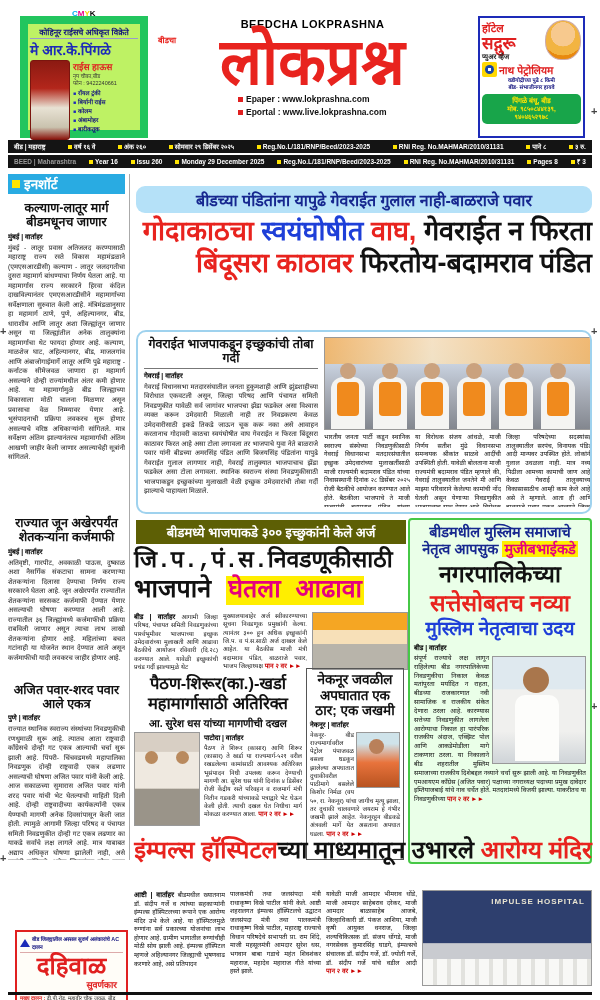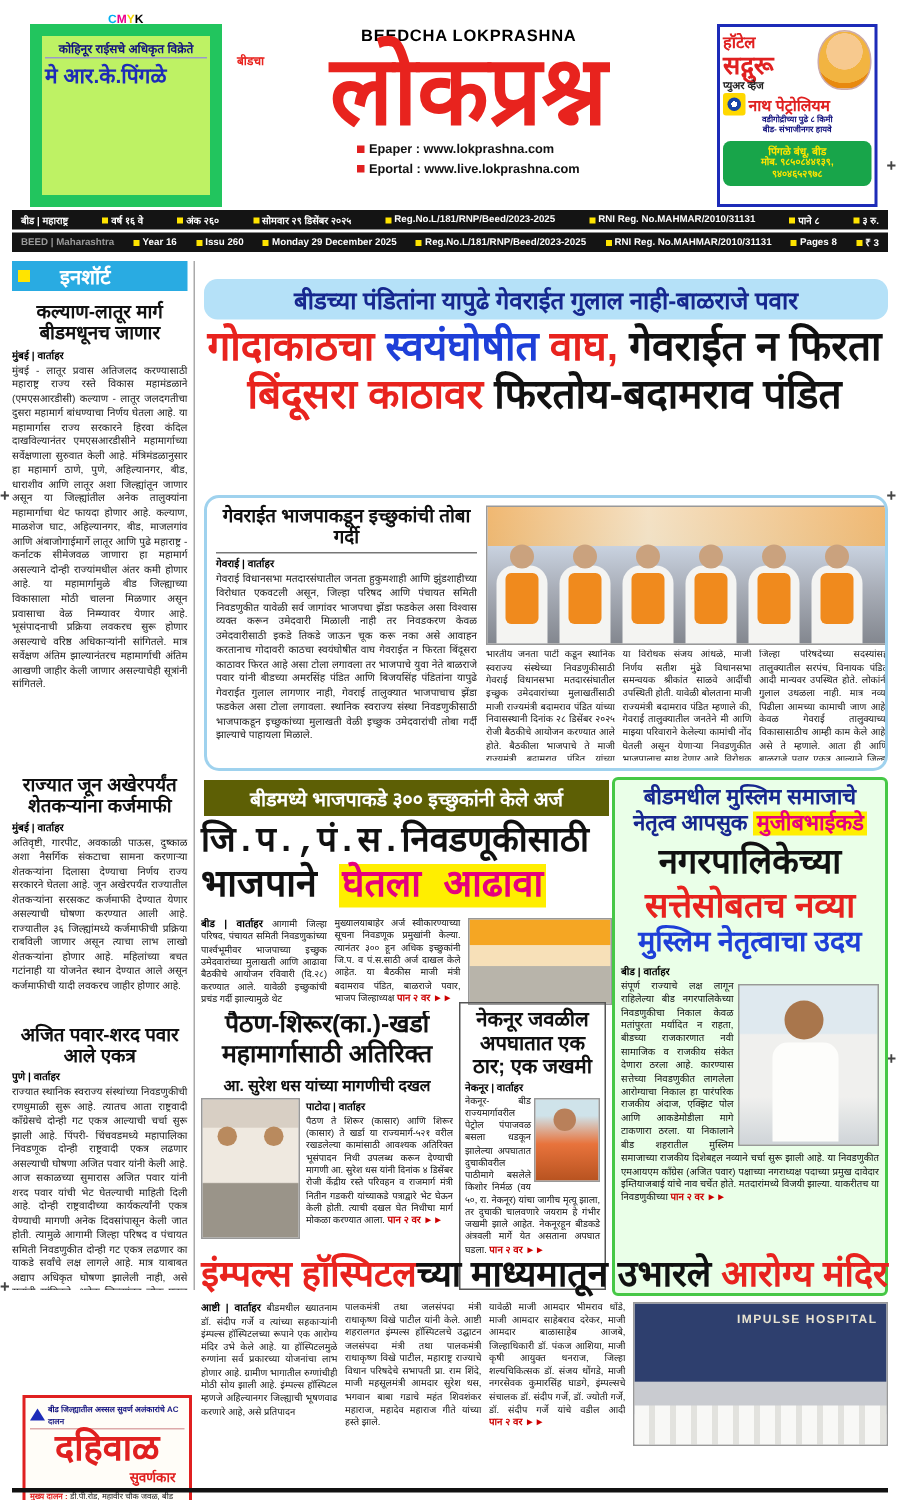--- a/index.html
+++ b/index.html
@@ -45,29 +45,29 @@
   .eline .sq{display:inline-block;width:5px;height:5px;background:#e02020;margin-right:3px;}
   
   .infobar{left:8px;top:140px;width:584px;}
   .irow{display:flex;align-items:center;background:#141414;color:#fff;height:13px;margin-bottom:2px;
         font-size:6.5px;font-weight:bold;padding:0 6px;justify-content:space-between;white-space:nowrap;}
   .seg{display:flex;align-items:center;gap:2px;}
   .seg .b{width:4px;height:4px;background:#ffe400;display:inline-block;}
   .irow.en .first span{color:#9a9a9a;}
   
   .inshort{left:8px;top:174px;width:122px;height:686px;border-right:1px solid #aaa;padding-right:4px;box-sizing:border-box;overflow:hidden;}
-  .ins-head{background:#29abe2;height:20px;display:flex;align-items:center;color:#fff;font-weight:bold;font-size:13.5px;padding-left:4px;gap:20px;}
+  .ins-head{background:#29abe2;height:20px;display:flex;align-items:center;color:#fff;font-weight:bold;font-size:13.5px;padding-left:4px;gap:4px;}
   .ins-head .sq{width:8px;height:8px;background:#ffe400;display:inline-block;}
   .ins-title{font-size:12.5px;font-weight:bold;text-align:center;line-height:1.15;margin:7px 0 2px;}
   .dateline{font-size:6.8px;font-weight:bold;color:#000;margin:1px 0 2px;}
   .body{font-size:6.8px;line-height:1.4;text-align:justify;color:#1a1a1a;}
   
   .strip1{left:136px;top:186px;width:456px;height:27px;background:#b5e1f8;border-radius:9px;
           display:flex;align-items:center;justify-content:center;color:#16278f;font-weight:bold;font-size:16px;}
-  .mainhead{left:134px;top:216px;width:458px;text-align:center;font-weight:bold;font-size:27px;line-height:1.18;}
+  .mainhead{left:134px;top:216px;width:458px;text-align:right;font-weight:bold;font-size:27px;line-height:1.18;}
   .red{color:#e8231e}.blu{color:#1e3fd8}.blk{color:#111}.mag{color:#e6007e}
   .hl-yellow{background:#ffee00;padding:0 2px;}
   .leadbox{left:136px;top:330px;width:456px;height:184px;border:2px solid #9fd2ee;border-radius:10px;
            box-sizing:border-box;padding:5px 6px;display:flex;gap:6px;overflow:hidden;}
   .leadbox .lcol{width:174px;flex:none;}
   .subhead{font-size:12.5px;font-weight:bold;text-align:center;line-height:1.15;border-bottom:1px solid #777;padding-bottom:2px;margin-bottom:2px;}
   .leadbox .rcol{flex:1;display:flex;flex-direction:column;gap:3px;}
   .photo{position:relative;border:1px solid #999;overflow:hidden;}
   .ph-main{width:100%;height:92px;background:linear-gradient(180deg,#e9d9df 0%,#ccd6e4 25%,#a9aeb8 60%,#83878f 100%);}
   .fig{position:absolute;bottom:0;width:34px;height:52px;border-radius:12px 12px 0 0;background:#f4f4f2;}
@@ -105,21 +105,21 @@
   .muslim .h-rd{font-size:23px;font-weight:bold;text-align:center;color:#e8231e;line-height:1.25;}
   .muslim .h-bl{font-size:19px;font-weight:bold;text-align:center;color:#1e3fd8;line-height:1.3;}
   .ph-mus{float:right;width:92px;height:106px;margin:2px 0 2px 3px;background:linear-gradient(180deg,#dfe9ef 0 30%,#f0f0ee 31% 70%,#cfd4d8 100%);}
   .ph-mus::before{content:"";position:absolute;left:30px;top:10px;width:26px;height:26px;border-radius:50%;background:#a9764c;}
   .ph-mus::after{content:"";position:absolute;left:22px;top:38px;width:44px;height:66px;border-radius:10px 10px 0 0;background:#fdfdfb;}
   .muslim .txt{font-size:6.4px;line-height:1.38;text-align:justify;margin-top:2px;}
   
   .imp-head{left:134px;top:838px;width:458px;text-align:center;font-weight:bold;font-size:24px;line-height:1;}
   .imp-strip{left:134px;top:866px;width:458px;height:19px;background:#29abe2;color:#fff;font-weight:bold;font-size:12.5px;
              display:flex;align-items:center;justify-content:center;}
-  .imp-body{left:134px;top:868px;width:458px;height:100px;display:flex;gap:5px;overflow:hidden;}
+  .imp-body{left:134px;top:890px;width:458px;height:100px;display:flex;gap:5px;overflow:hidden;}
   .imp-body .c{width:92px;font-size:6.3px;line-height:1.36;text-align:justify;overflow:hidden;}
   .ph-imp{width:168px;height:94px;flex:none;background:linear-gradient(180deg,#2e3f6e 0 55%,#c9cbd0 56% 78%,#efeff0 79% 100%);}
   .ph-imp .sign{position:absolute;right:6px;top:6px;color:#e8e3d0;font-weight:bold;font-size:8px;line-height:1.3;text-align:center;letter-spacing:1px;}
   .ph-imp::after{content:"";position:absolute;bottom:0;left:0;right:0;height:26px;
       background:repeating-linear-gradient(90deg,#f8f8f6 0 10px,#e2e2de 10px 14px);}
   
   .dahiwal{left:15px;top:930px;width:113px;height:112px;border:2px solid #e02020;box-sizing:border-box;padding:3px;background:#fffdf8;}
   .dahiwal .top{display:flex;align-items:center;gap:2px;font-size:5.3px;font-weight:bold;color:#12127e;border-bottom:1px solid #daa;padding-bottom:1px;}
   .tri{width:0;height:0;border-left:5px solid transparent;border-right:5px solid transparent;border-bottom:8px solid #1d2bb8;}
   .dahiwal .nm{font-size:24px;font-weight:bold;color:#e02020;text-align:center;line-height:1.05;}
@@ -141,20 +141,35 @@
   </div>
   <div class="crop" style="left:0;top:325px;">+</div>
   <div class="crop" style="left:0;top:852px;">+</div>
   <div class="crop" style="left:591px;top:325px;">+</div>
   <div class="crop" style="left:591px;top:700px;">+</div>
   <div class="crop" style="left:591px;top:105px;">+</div>
 
   <aside class="abs ad-rice">
     <div class="l1">कोहिनूर राईसचे अधिकृत विक्रेते</div>
     <div class="l2">मे आर.के.पिंगळे</div>
+    <div class="low">
+      <div class="bag"></div>
+      <div>
+        <div class="rh">राईस हाऊस</div>
+        <div class="sm">नृप चौका,बीड</div>
+        <div class="sm">फोन : 9422240661</div>
+        <ul>
+          <li>रॉयल ट्रंकी</li>
+          <li>बिर्यानी राईस</li>
+          <li>कोलम</li>
+          <li>अंबामोहर</li>
+          <li>बारीकतूक</li>
+        </ul>
+      </div>
+    </div>
   </aside>
 
   <header class="abs brand">
     <div class="tagline">BEEDCHA LOKPRASHNA</div>
     <div class="logo-row">
       <span class="city">बीडचा</span>
       <span class="logo">लोकप्रश्न</span>
     </div>
     <div class="eline"><span class="sq"></span><b>Epaper : www.lokprashna.com</b></div>
     <div class="eline"><span class="sq"></span><b>Eportal : www.live.lokprashna.com</b></div>

